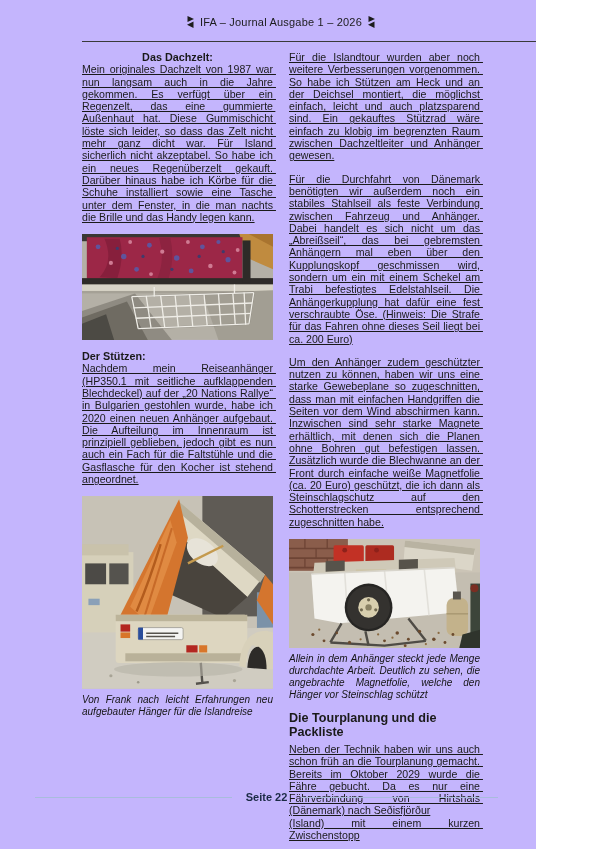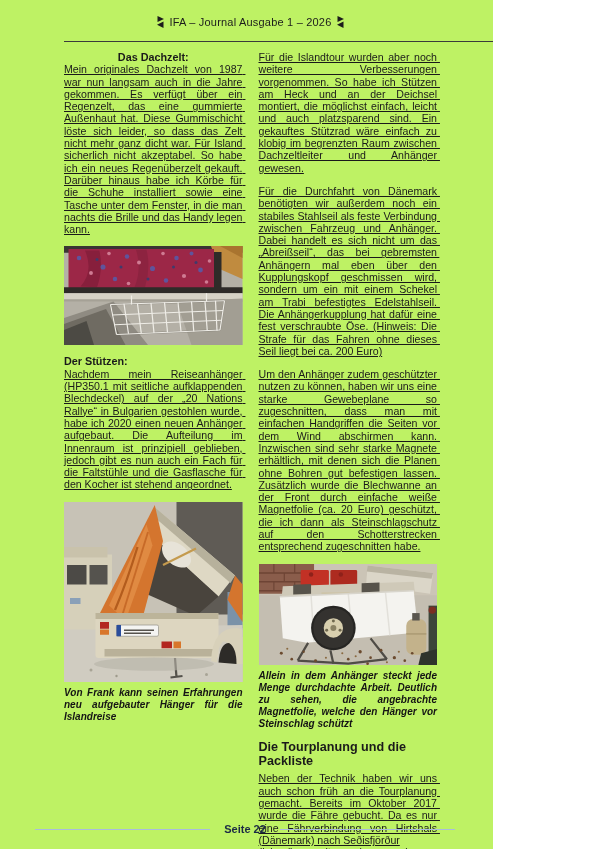--- a/index.html
+++ b/index.html
@@ -1,25 +1,25 @@
 <!DOCTYPE html>
 <html lang="de"><head>
 <meta charset="utf-8">
 <style>
   html, body { margin: 0; padding: 0; background: #ffffff; }
   .page {
     position: relative;
-    width: 493px;
+    width: 536px;
     height: 849px;
-    background: #bef264;
+    background: #c4b5fd;
     font-family: "Liberation Sans", "DejaVu Sans", sans-serif;
     color: #1a1a1a;
     overflow: hidden;
     box-sizing: border-box;
-    padding: 14px 56px 0 64px;
+    padding: 14px 56px 0 82px;
   }
   .hdr { text-align: center; }
   .hdr-title {
     display: inline-flex;
     align-items: center;
     gap: 5px;
     font-size: 11px;
     letter-spacing: .2px;
     color: #1c1c1c;
   }
@@ -59,30 +59,28 @@
   .fig1 { margin: 4px 0 10px 0; }
   .fig2 { margin: 9px 0 5px 0; }
   .fig3 { margin: 2px 0 5px 0; }
   .caption {
     font-size: 10px;
     font-style: italic;
     line-height: 12px;
     text-align: justify;
     margin: 0 0 8px 0;
     color: #141414;
-    font-weight: bold;
   }
   .ftr {
     position: absolute;
     left: 35px; right: 38px;
     top: 791px;
     display: flex;
     align-items: center;
     gap: 14px;
-    margin-top: 32px;
   }
   .ftr .rule { flex: 1 1 0; height: 0; border-top: 1.4px solid #a9bcdc; }
   .ftr .pg {
     font-size: 11px;
     font-weight: bold;
     color: #1b2a45;
     white-space: nowrap;
   }
 </style>
 </head>
@@ -234,21 +232,21 @@
           <path d="M206,214 q2,-26 14,-26 q10,6 10,28 z" fill="#2d2b28"></path>
 
           <path d="M148,208 L150,234 M142,234 L158,232" stroke="#55524c" stroke-width="3" fill="none"></path>
           <ellipse cx="120" cy="216" rx="80" ry="9" fill="#b6b2a6" opacity=".6"></ellipse>
           <circle cx="36" cy="224" r="2" fill="#a8a496"></circle>
             <circle cx="190" cy="230" r="2" fill="#a8a496"></circle>
           <circle cx="70" cy="232" r="1.6" fill="#9d9a8c"></circle>
         </svg>
       </figure>
 
-      <p class="caption">Von Frank kann seinen Erfahrungen neu aufgebauter Hänger für die Islandreise</p>
+      <p class="caption">Von Frank nach leicht Erfahrungen neu aufgebauter Hänger für die Islandreise</p>
     </div>
 
     <div class="col">
       <p class="body">Für die Islandtour wurden aber noch weitere Verbesserungen vorgenommen. So habe ich Stützen am Heck und an der Deichsel montiert, die möglichst einfach, leicht und auch platzsparend sind. Ein gekauftes Stützrad wäre einfach zu klobig im begrenzten Raum zwischen Dachzeltleiter und Anhänger gewesen.</p>
       <p class="body">Für die Durchfahrt von Dänemark benötigten wir außerdem noch ein stabiles Stahlseil als feste Verbindung zwischen Fahrzeug und Anhänger. Dabei handelt es sich nicht um das „Abreißseil“, das bei gebremsten Anhängern mal eben über den Kupplungskopf geschmissen wird, sondern um ein mit einem Schekel am Trabi befestigtes Edelstahlseil. Die Anhängerkupplung hat dafür eine fest verschraubte Öse. (Hinweis: Die Strafe für das Fahren ohne dieses Seil liegt bei ca. 200 Euro)</p>
       <p class="body">Um den Anhänger zudem geschützter nutzen zu können, haben wir uns eine starke Gewebeplane so zugeschnitten, dass man mit einfachen Handgriffen die Seiten vor dem Wind abschirmen kann. Inzwischen sind sehr starke Magnete erhältlich, mit denen sich die Planen ohne Bohren gut befestigen lassen. Zusätzlich wurde die Blechwanne an der Front durch einfache weiße Magnetfolie (ca. 20 Euro) geschützt, die ich dann als Steinschlagschutz auf den Schotterstrecken entsprechend zugeschnitten habe.</p>
 
       <figure class="fig3">
         <svg viewBox="0 0 240 137">
           <rect width="240" height="137" fill="#c4beb1"></rect>
@@ -316,21 +314,21 @@
             <circle cx="188" cy="118" r="1.4"></circle>
               <circle cx="90" cy="126" r="1.4"></circle>
               <circle cx="112" cy="120" r="1.4"></circle>
           </g>
         </svg>
       </figure>
 
       <p class="caption">Allein in dem Anhänger steckt jede Menge durchdachte Arbeit. Deutlich zu sehen, die angebrachte Magnetfolie, welche den Hänger vor Steinschlag schützt</p>
 
       <h3 class="h-large">Die Tourplanung und die Packliste</h3>
-      <p class="body">Neben der Technik haben wir uns auch schon früh an die Tourplanung gemacht. Bereits im Oktober 2017 wurde die Fähre gebucht. Da es nur eine Fährverbindung von Hirtshals (Dänemark) nach Seðisfjörður
+      <p class="body">Neben der Technik haben wir uns auch schon früh an die Tourplanung gemacht. Bereits im Oktober 2029 wurde die Fähre gebucht. Da es nur eine Fährverbindung von Hirtshals (Dänemark) nach Seðisfjörður
 (Island) mit einem kurzen Zwischenstopp</p>
     </div>
   </div>
 
   <div class="ftr">
     <span class="rule"></span>
     <span class="pg">Seite 22</span>
     <span class="rule"></span>
   </div>
 

